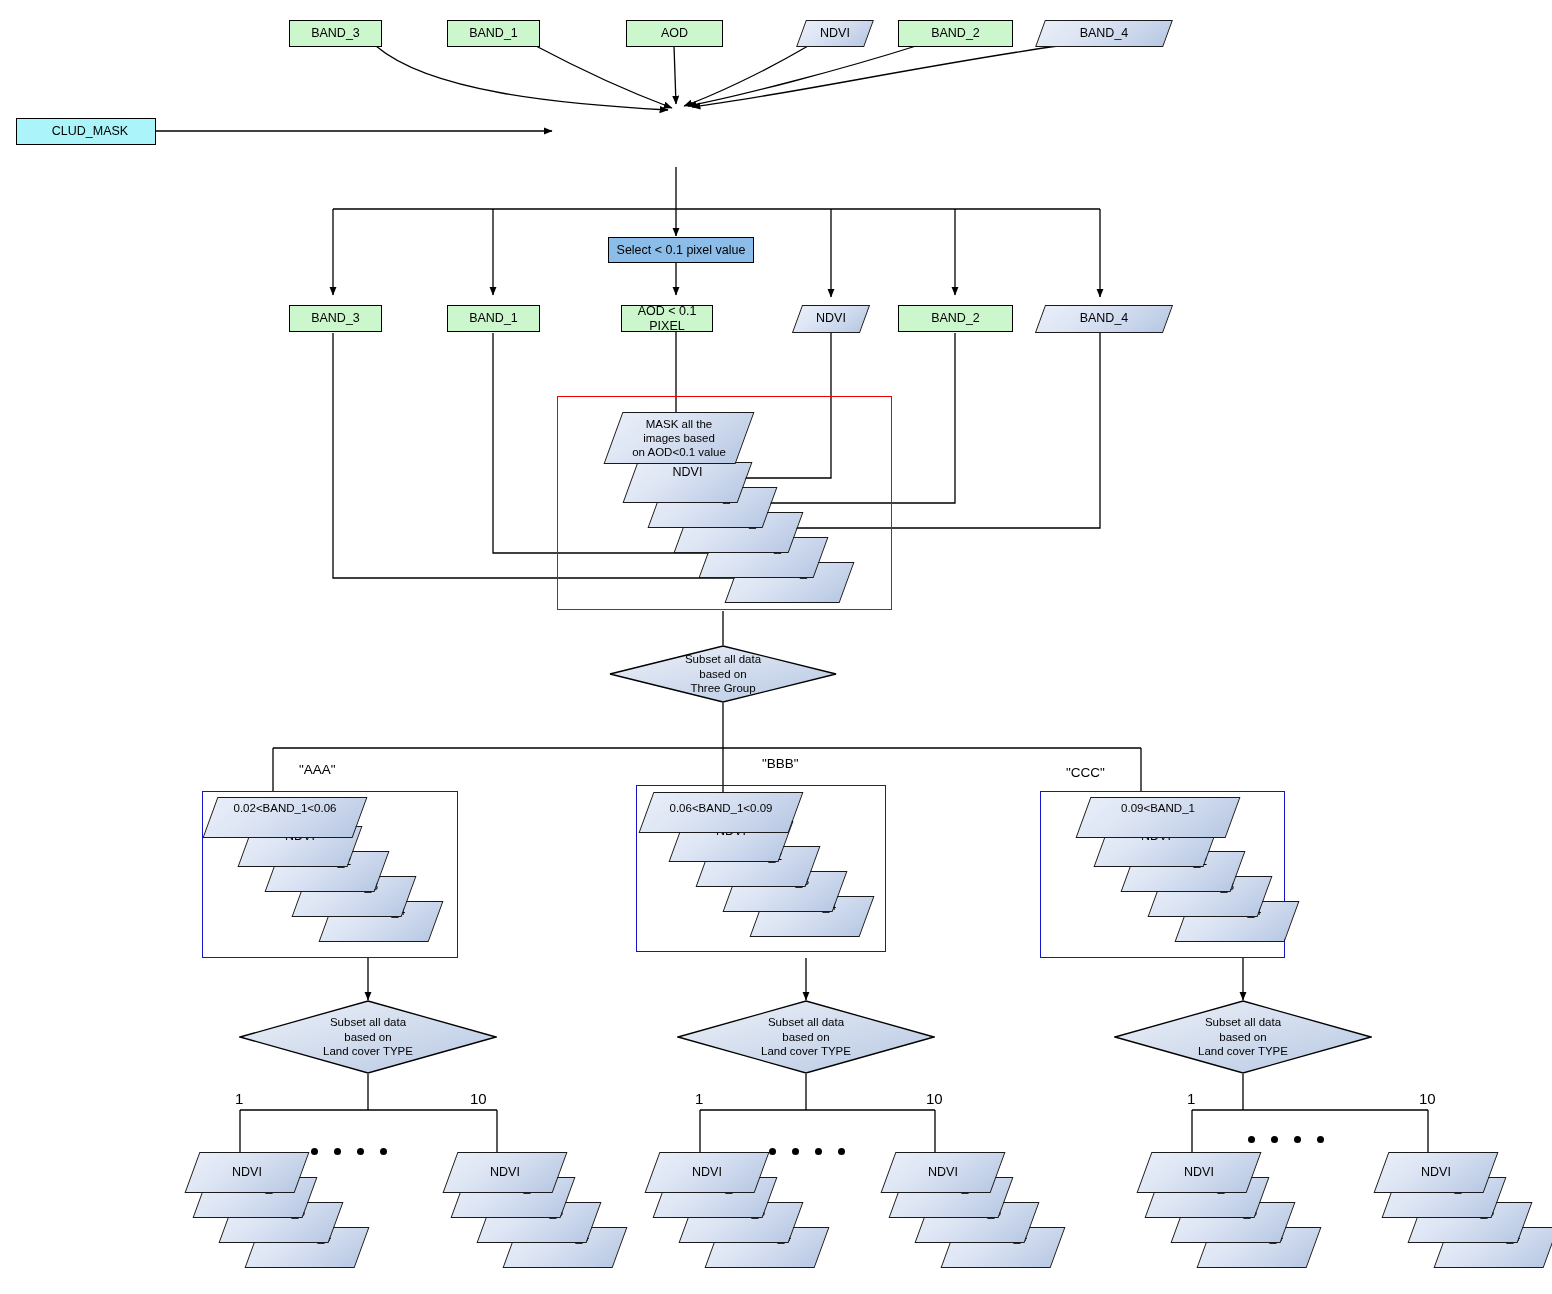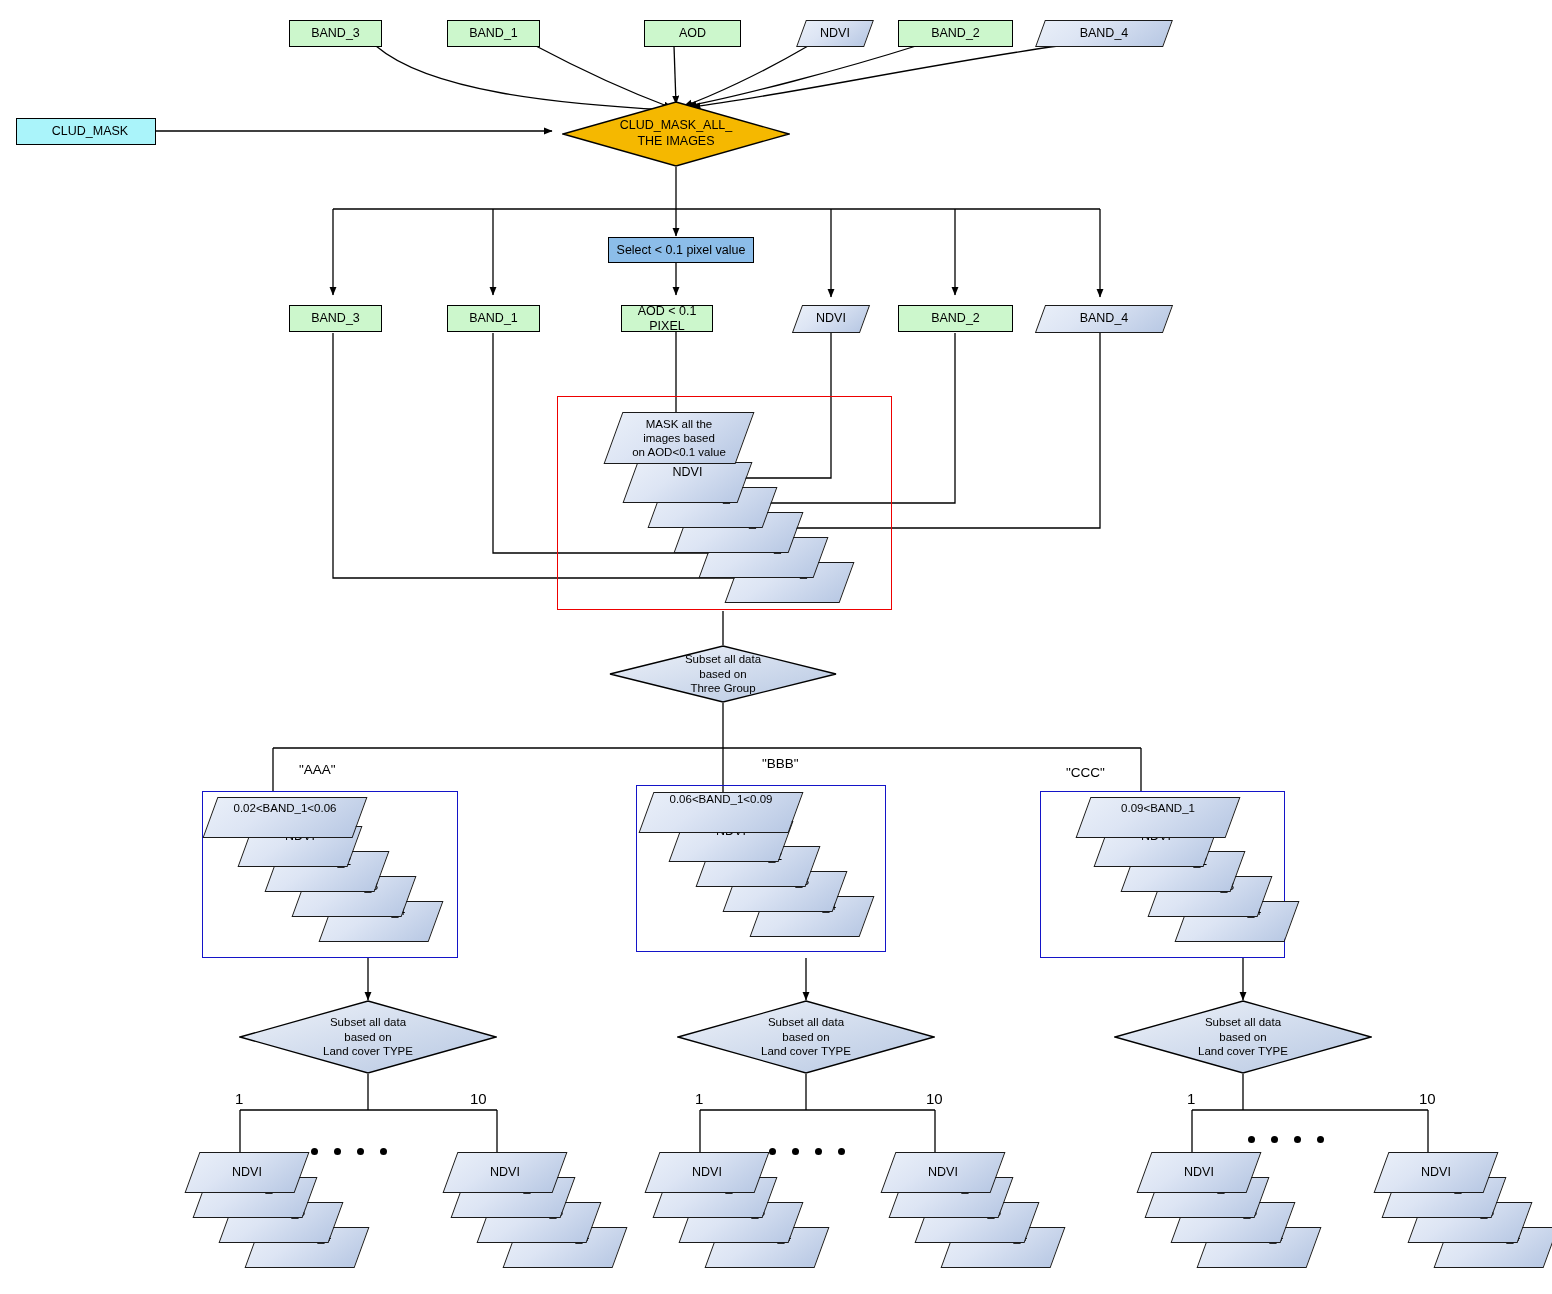--- a/index.html
+++ b/index.html
@@ -189,46 +189,39 @@
       <path d="M1428,1110 L1428,1152"></path>
     </g>
   </svg>
 
   <div class="node rect green" style="left:289px; top:20px; width:93px; height:27px;">
     <span>BAND_3</span>
   </div>
   <div class="node rect green" style="left:447px; top:20px; width:93px; height:27px;">
     <span>BAND_1</span>
   </div>
-  <div class="node rect green" style="left:644px; top:20px; width:97px; height:27px;">
+  <div class="node rect green" style="left:626px; top:20px; width:97px; height:27px;">
     <span>AOD</span>
   </div>
   <div class="para" style="left:801px; top:20px; width:68px; height:27px;">
     <div class="skew"></div>
     <div class="lbl">NDVI</div>
   </div>
   <div class="node rect green" style="left:898px; top:20px; width:115px; height:27px;">
     <span>BAND_2</span>
   </div>
   <div class="para" style="left:1040px; top:20px; width:128px; height:27px;">
     <div class="skew"></div>
     <div class="lbl">BAND_4</div>
   </div>
 
   <div class="node rect cyan" style="left:16px; top:118px; width:140px; height:27px;">
     <span>CLUD_MASK</span>
   </div>
 
-  <div class="diamond" style="left:562px; top:101px; width:228px; height:66px;">
-    <svg width="228" height="66">
-      <polygon points="114,1 227,33 114,65 1,33" fill="#f5b800" stroke="#000" stroke-width="1.4"></polygon>
-    </svg>
-    <div class="dlbl">CLUD_MASK_ALL_
-THE IMAGES</div>
-  </div>
 
   <div class="node rect blue" style="left:608px; top:237px; width:146px; height:26px;">
     <span>Select &lt; 0.1 pixel value</span>
   </div>
 
   <div class="node rect green" style="left:289px; top:305px; width:93px; height:27px;">
     <span>BAND_3</span>
   </div>
   <div class="node rect green" style="left:447px; top:305px; width:93px; height:27px;">
     <span>BAND_1</span>
@@ -362,21 +355,21 @@
 
   <div class="dot" style="left:311px; top:1148px;"></div>
   <div class="dot" style="left:334px; top:1148px;"></div>
   <div class="dot" style="left:357px; top:1148px;"></div>
   <div class="dot" style="left:380px; top:1148px;"></div>
 
   <div class="freelabel" style="left:762px; top:756px;">"BBB"</div>
   <div class="groupbox" style="left:636px; top:785px; width:250px; height:167px;"></div>
   <div class="para" style="left:646px; top:792px; width:150px; height:41px; z-index:12;">
     <div class="skew"></div>
-    <div class="lbl" style="font-size:11.5px; align-items:flex-start; padding-top:0;">0.06&lt;BAND_1&lt;0.09</div>
+    <div class="lbl" style="font-size:11.5px; align-items:flex-start; padding-top:9px;">0.06&lt;BAND_1&lt;0.09</div>
   </div>
   <div class="para" style="left:676px; top:821px; width:110px; height:41px; z-index:11;">
     <div class="skew"></div>
     <div class="lbl" style="align-items:flex-start; padding-top:3px;">NDVI</div>
   </div>
   <div class="para" style="left:703px; top:846px; width:110px; height:41px; z-index:10;">
     <div class="skew"></div>
     <div class="lbl" style="align-items:flex-start; padding-top:3px;">BAND_2</div>
   </div>
   <div class="para" style="left:730px; top:871px; width:110px; height:41px; z-index:9;">

